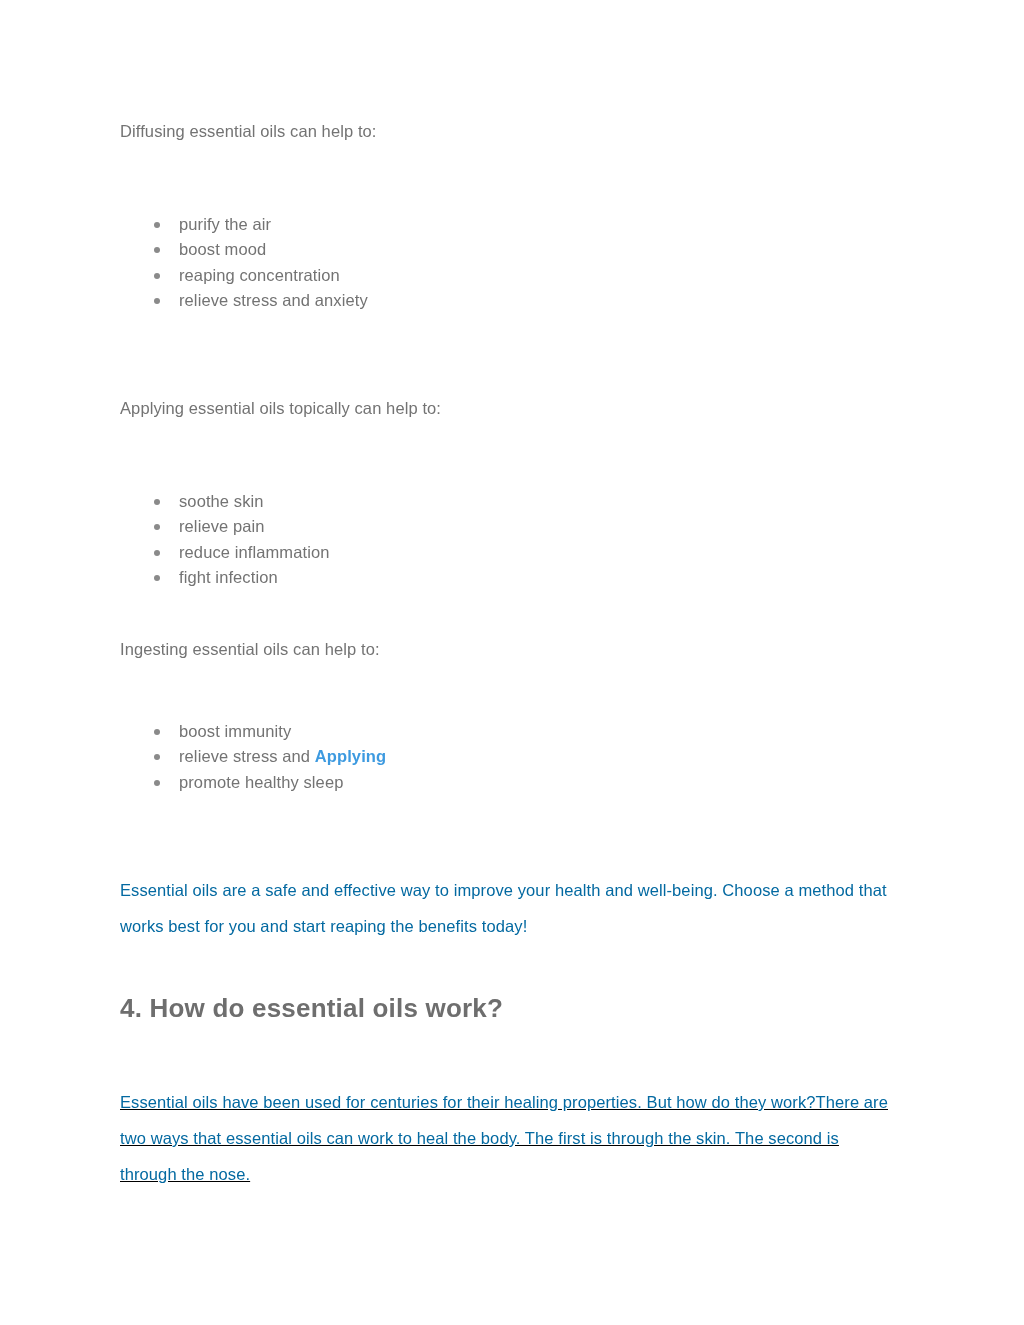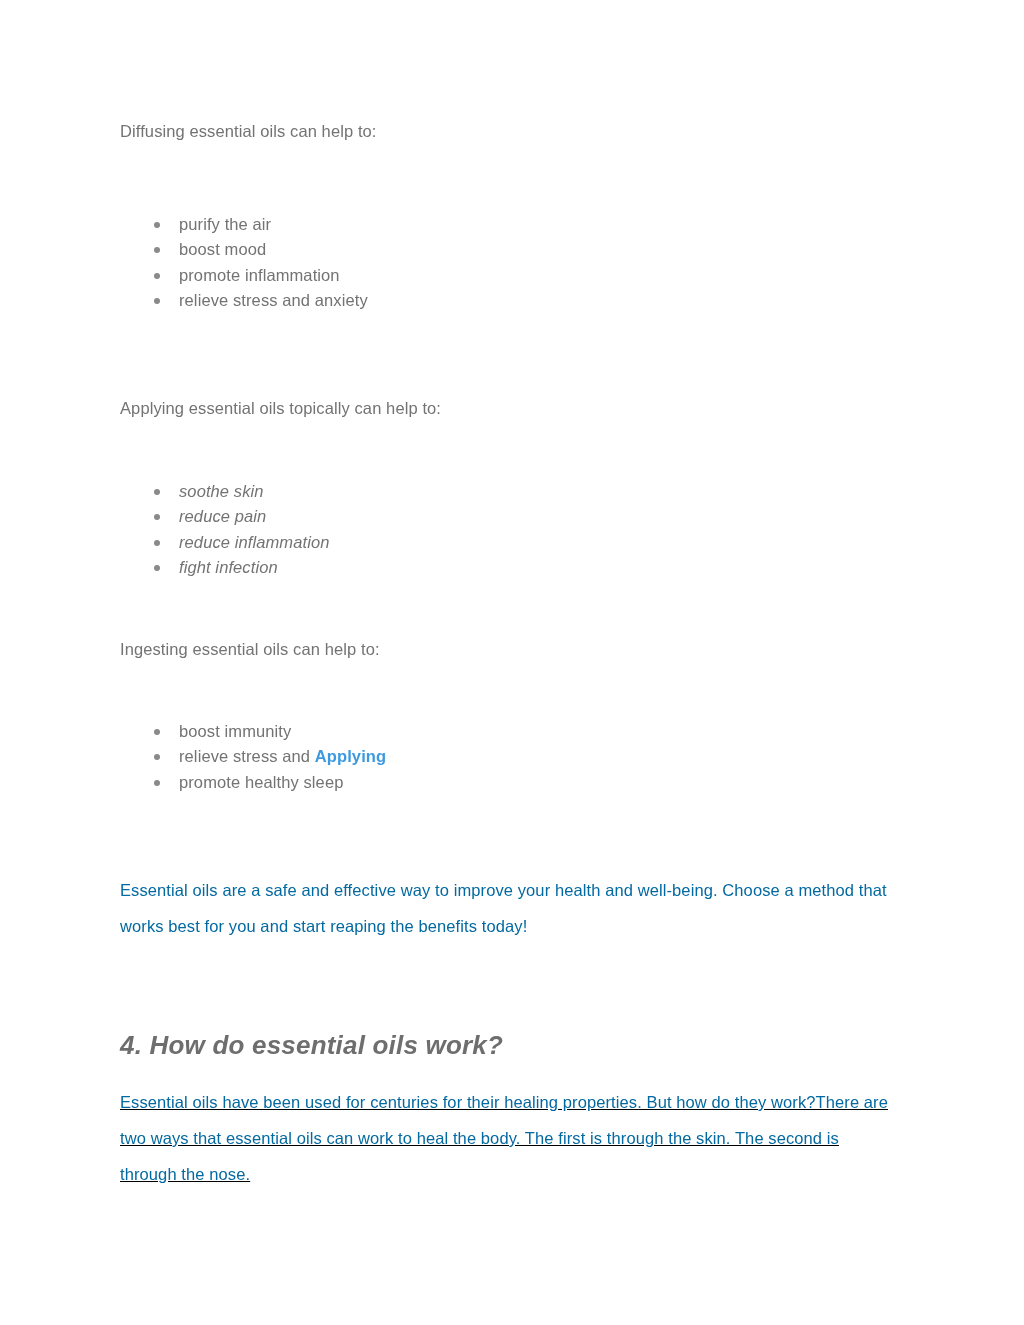--- a/index.html
+++ b/index.html
@@ -87,25 +87,25 @@
     font-weight: bold;
     color: #6e6e6e;
     letter-spacing: 0.2px;
     margin: 0;
   }
 
   
   .blk-diffusing-intro { position: absolute; top: 120px; left: 0; }
   .blk-diffusing-list  { position: absolute; top: 212px; left: 0; }
   .blk-topical-intro   { position: absolute; top: 397px; left: 0; }
-  .blk-topical-list    { position: absolute; top: 479px; left: 0; font-style: italic; }
+  .blk-topical-list    { position: absolute; top: 489px; left: 0; }
   .blk-ingest-intro    { position: absolute; top: 638px; left: 0; }
   .blk-ingest-list     { position: absolute; top: 719px; left: 0; }
   .blk-closing-para    { position: absolute; top: 872px; left: 0; }
-  .blk-heading         { position: absolute; top: 1029px; left: 0; font-style: italic; }
+  .blk-heading         { position: absolute; top: 992px; left: 0; }
   .blk-work-para       { position: absolute; top: 1084px; left: 0; text-decoration: underline; }
 </style>
 </head>
 <body>
 
 <div class="page">
   <div class="content">
 
     <div class="blk-diffusing-intro">
       <p class="intro-line">Diffusing essential oils can help to:</p>
@@ -115,40 +115,40 @@
       <li class="bullet-item">
         <span class="dot"></span>
         <span>purify the air</span>
       </li>
       <li class="bullet-item">
         <span class="dot"></span>
         <span>boost mood</span>
       </li>
       <li class="bullet-item">
         <span class="dot"></span>
-        <span>promote inflammation</span>
+        <span>reaping concentration</span>
       </li>
       <li class="bullet-item">
         <span class="dot"></span>
         <span>relieve stress and anxiety</span>
       </li>
     </ul>
 
     <div class="blk-topical-intro">
       <p class="intro-line">Applying essential oils topically can help to:</p>
     </div>
 
     <ul class="bullet-list blk-topical-list">
       <li class="bullet-item">
         <span class="dot"></span>
         <span>soothe skin</span>
       </li>
       <li class="bullet-item">
         <span class="dot"></span>
-        <span>reduce pain</span>
+        <span>relieve pain</span>
       </li>
       <li class="bullet-item">
         <span class="dot"></span>
         <span>reduce inflammation</span>
       </li>
       <li class="bullet-item">
         <span class="dot"></span>
         <span>fight infection</span>
       </li>
     </ul>

